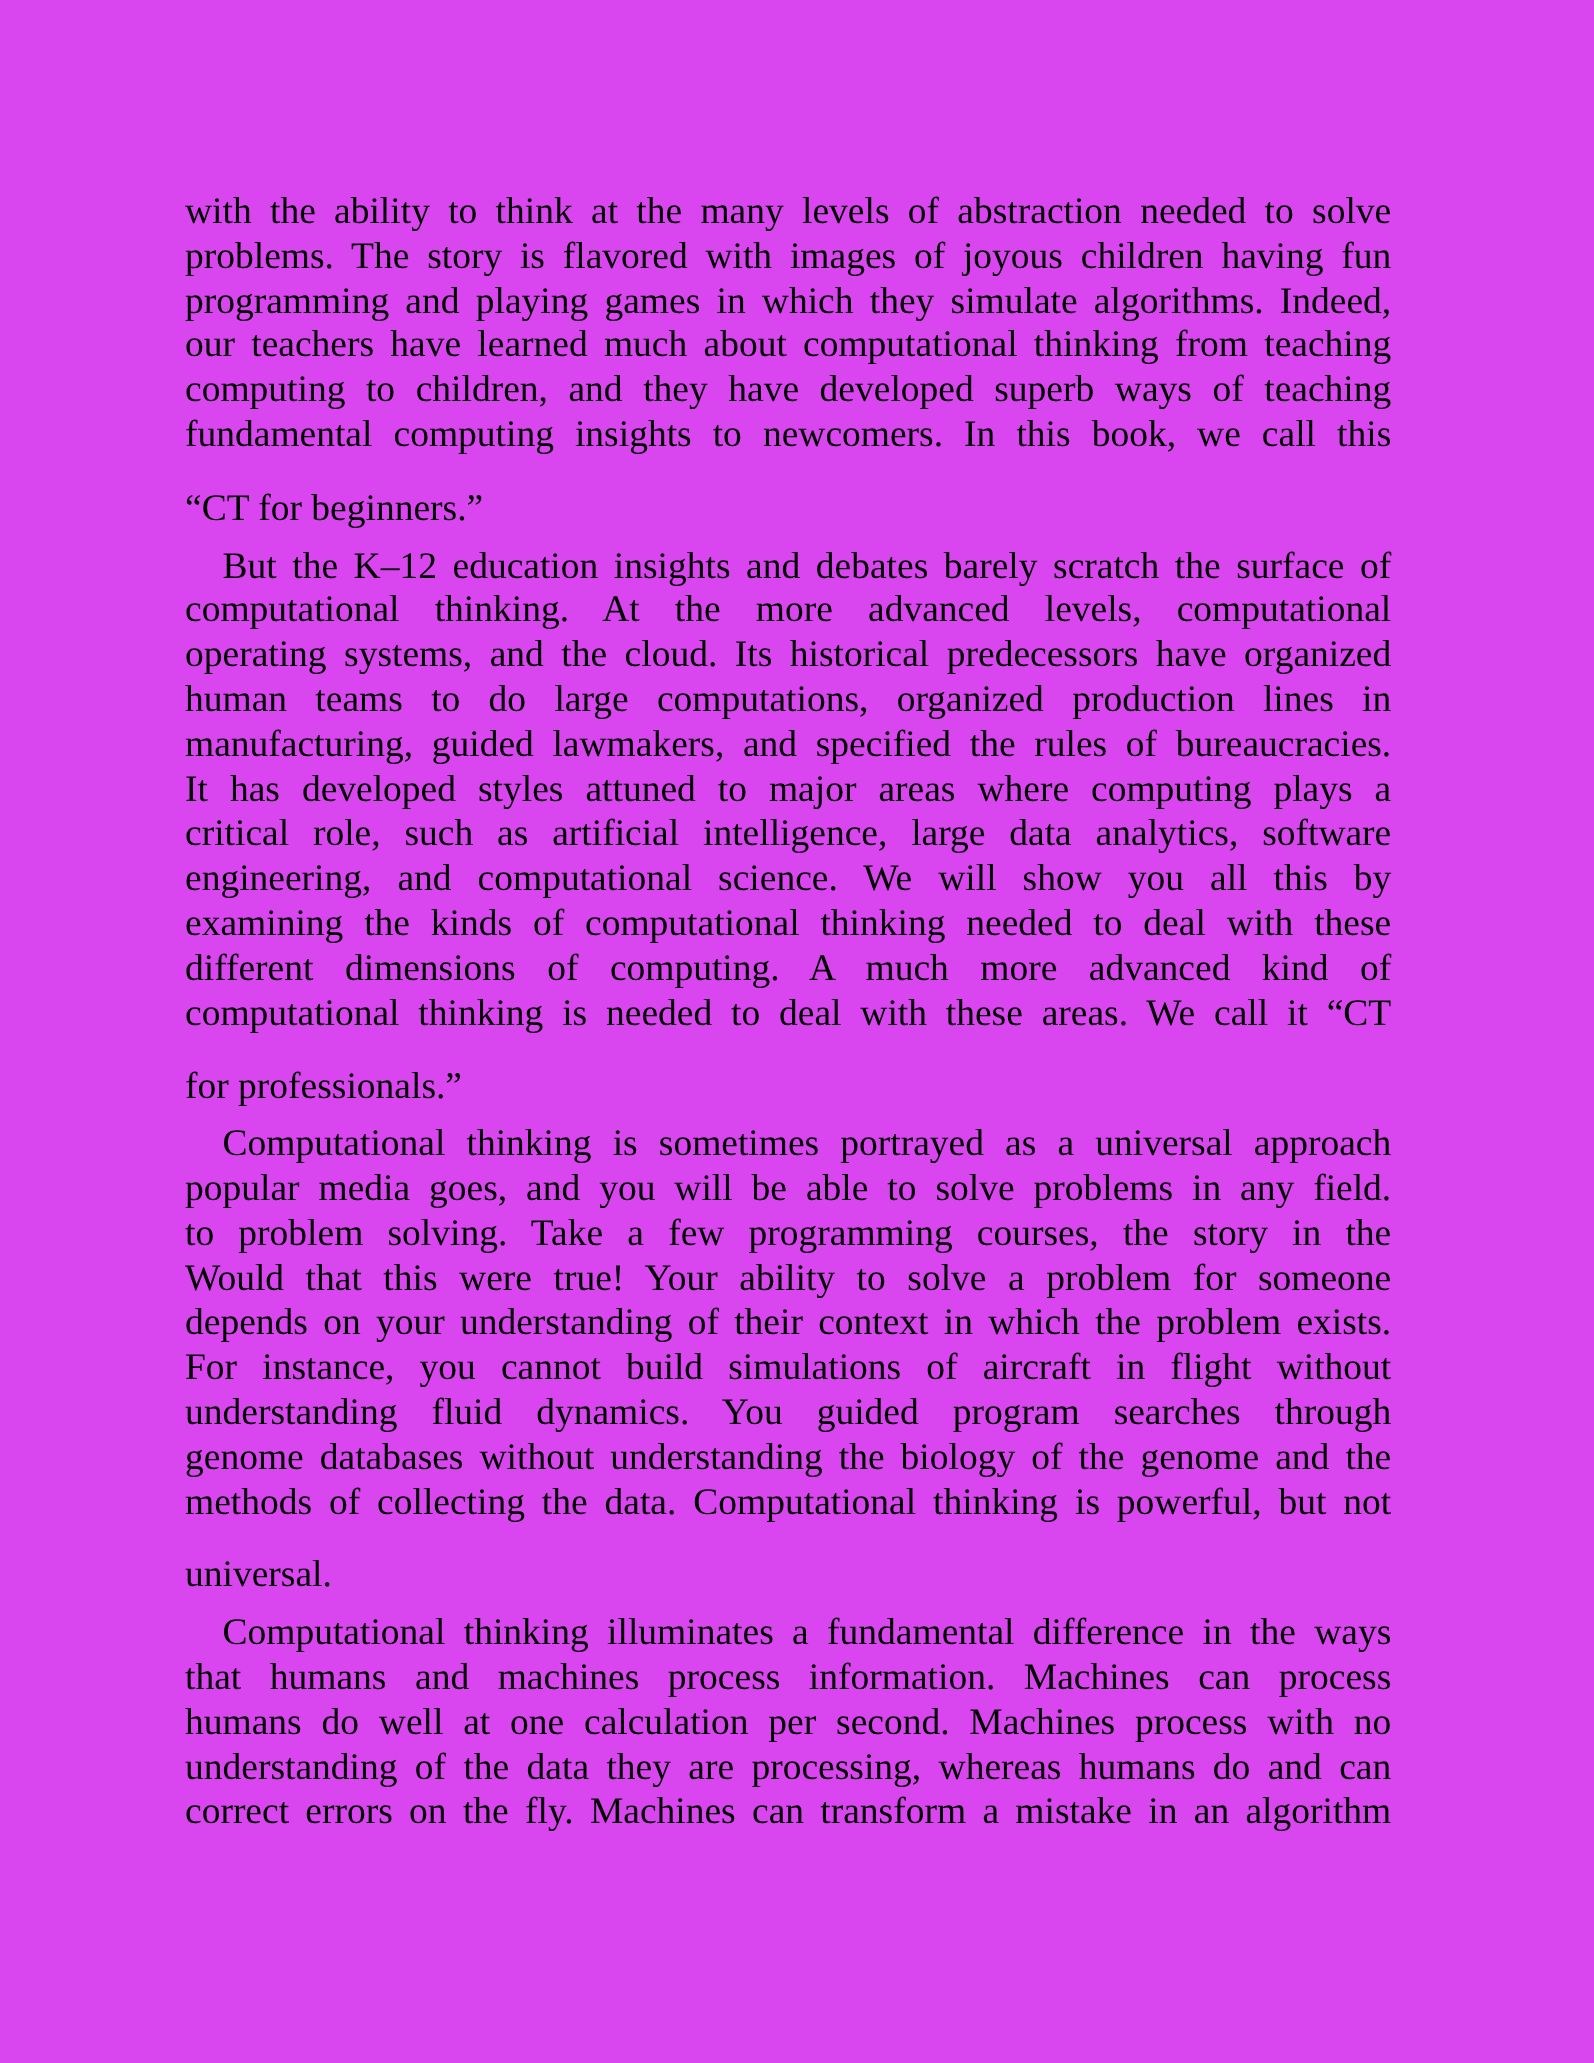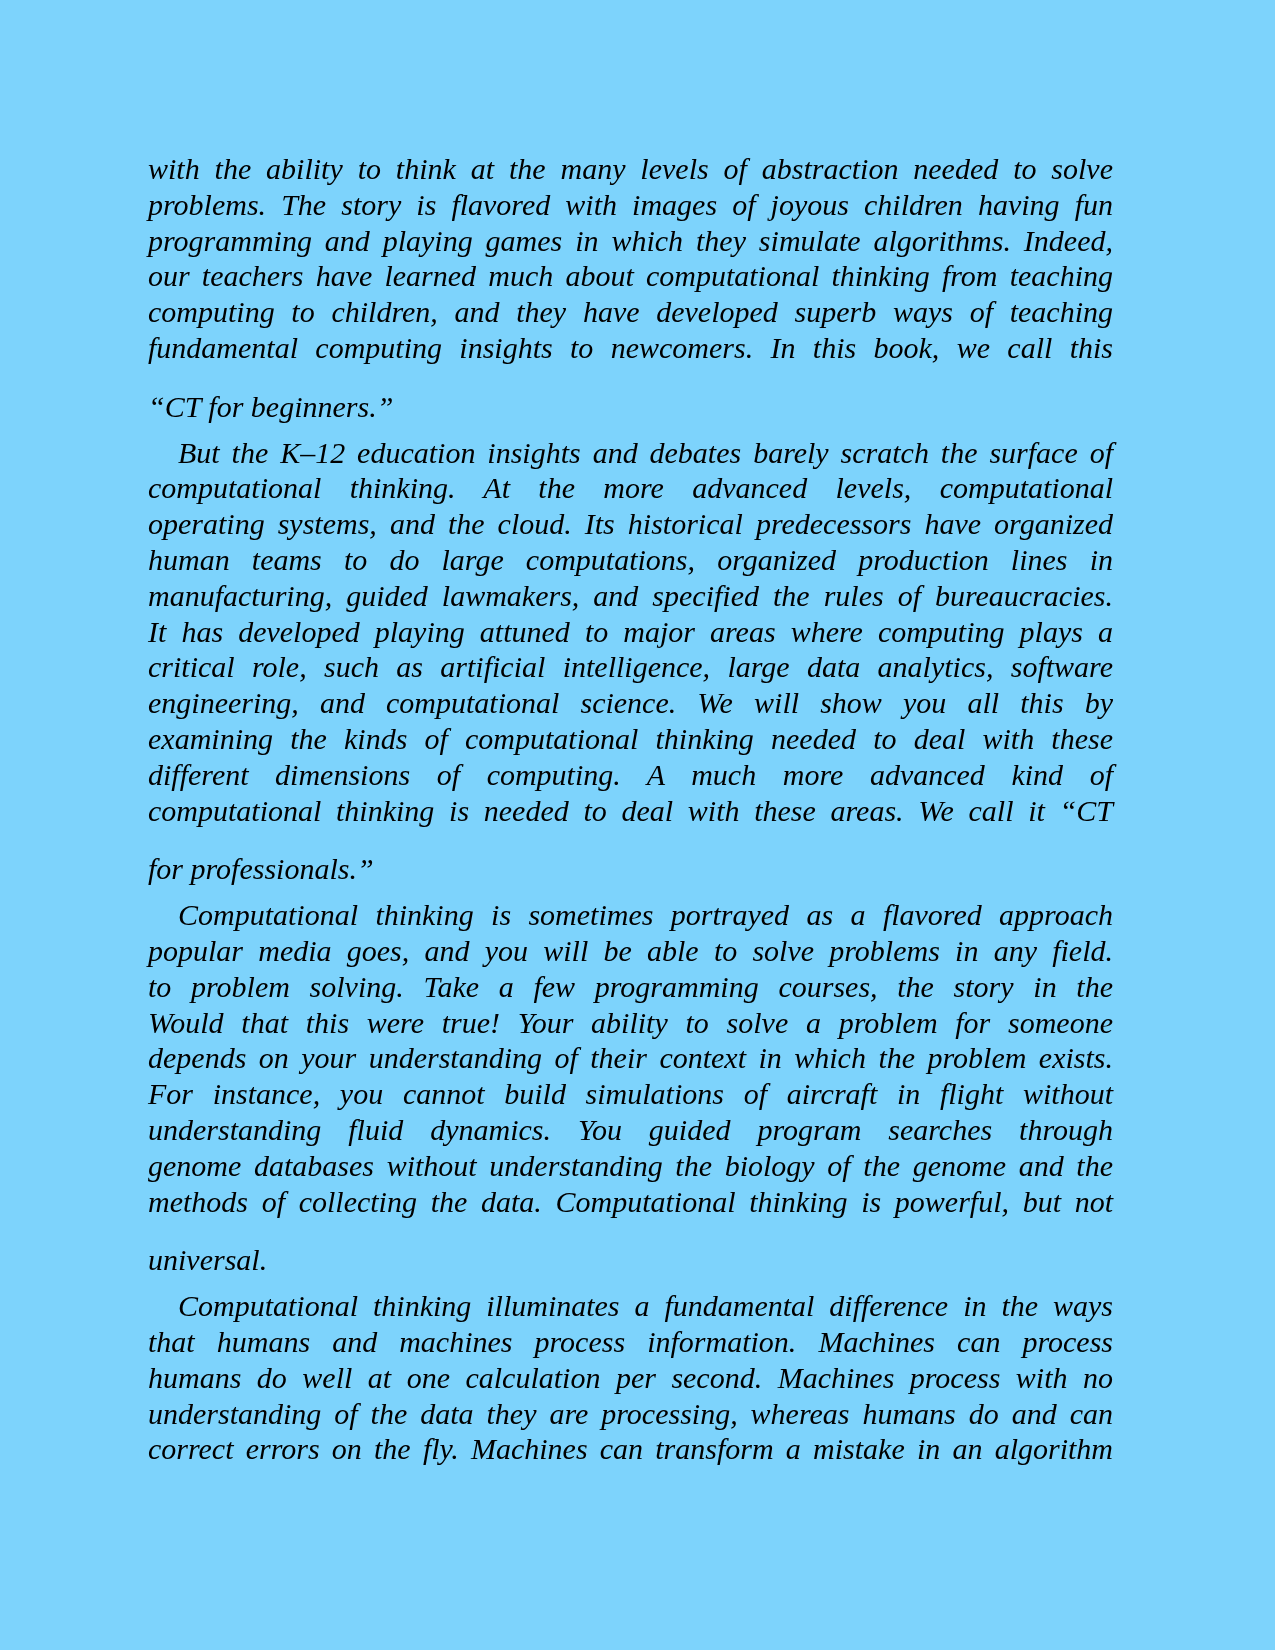--- a/index.html
+++ b/index.html
@@ -4,23 +4,22 @@
 <style>
   html, body {
     margin: 0;
     padding: 0;
     background: #ffffff;
   }
   .page {
     position: relative;
     width: 1275px;
     height: 1650px;
-    background: #7dd3fc;
+    background: #d946ef;
     overflow: hidden;
-    font-style: italic;
   }
   .text-block {
     position: absolute;
     left: 148px;
     top: 151px;
     width: 965px;
     font-family: "Liberation Serif", "DejaVu Serif", serif;
     font-size: 30px;
     line-height: 35.8px;
     color: #000000;
@@ -59,30 +58,30 @@
         <div class="line">computing to children, and they have developed superb ways of teaching</div>
         <div class="line">fundamental computing insights to newcomers. In this book, we call this</div>
         <div class="line endline">“CT for beginners.”</div>
       </div>
       <div class="para indent">
         <div class="line">But the K–12 education insights and debates barely scratch the surface of</div>
         <div class="line">computational thinking. At the more advanced levels, computational</div>
         <div class="line">operating systems, and the cloud. Its historical predecessors have organized</div>
         <div class="line">human teams to do large computations, organized production lines in</div>
         <div class="line">manufacturing, guided lawmakers, and specified the rules of bureaucracies.</div>
-        <div class="line">It has developed playing attuned to major areas where computing plays a</div>
+        <div class="line">It has developed styles attuned to major areas where computing plays a</div>
         <div class="line">critical role, such as artificial intelligence, large data analytics, software</div>
         <div class="line">engineering, and computational science. We will show you all this by</div>
         <div class="line">examining the kinds of computational thinking needed to deal with these</div>
         <div class="line">different dimensions of computing. A much more advanced kind of</div>
         <div class="line">computational thinking is needed to deal with these areas. We call it “CT</div>
         <div class="line endline">for professionals.”</div>
       </div>
       <div class="para indent">
-        <div class="line">Computational thinking is sometimes portrayed as a flavored approach</div>
+        <div class="line">Computational thinking is sometimes portrayed as a universal approach</div>
         <div class="line">popular media goes, and you will be able to solve problems in any field.</div>
         <div class="line">to problem solving. Take a few programming courses, the story in the</div>
         <div class="line">Would that this were true! Your ability to solve a problem for someone</div>
         <div class="line">depends on your understanding of their context in which the problem exists.</div>
         <div class="line">For instance, you cannot build simulations of aircraft in flight without</div>
         <div class="line">understanding fluid dynamics. You guided program searches through</div>
         <div class="line">genome databases without understanding the biology of the genome and the</div>
         <div class="line">methods of collecting the data. Computational thinking is powerful, but not</div>
         <div class="line endline">universal.</div>
       </div>

